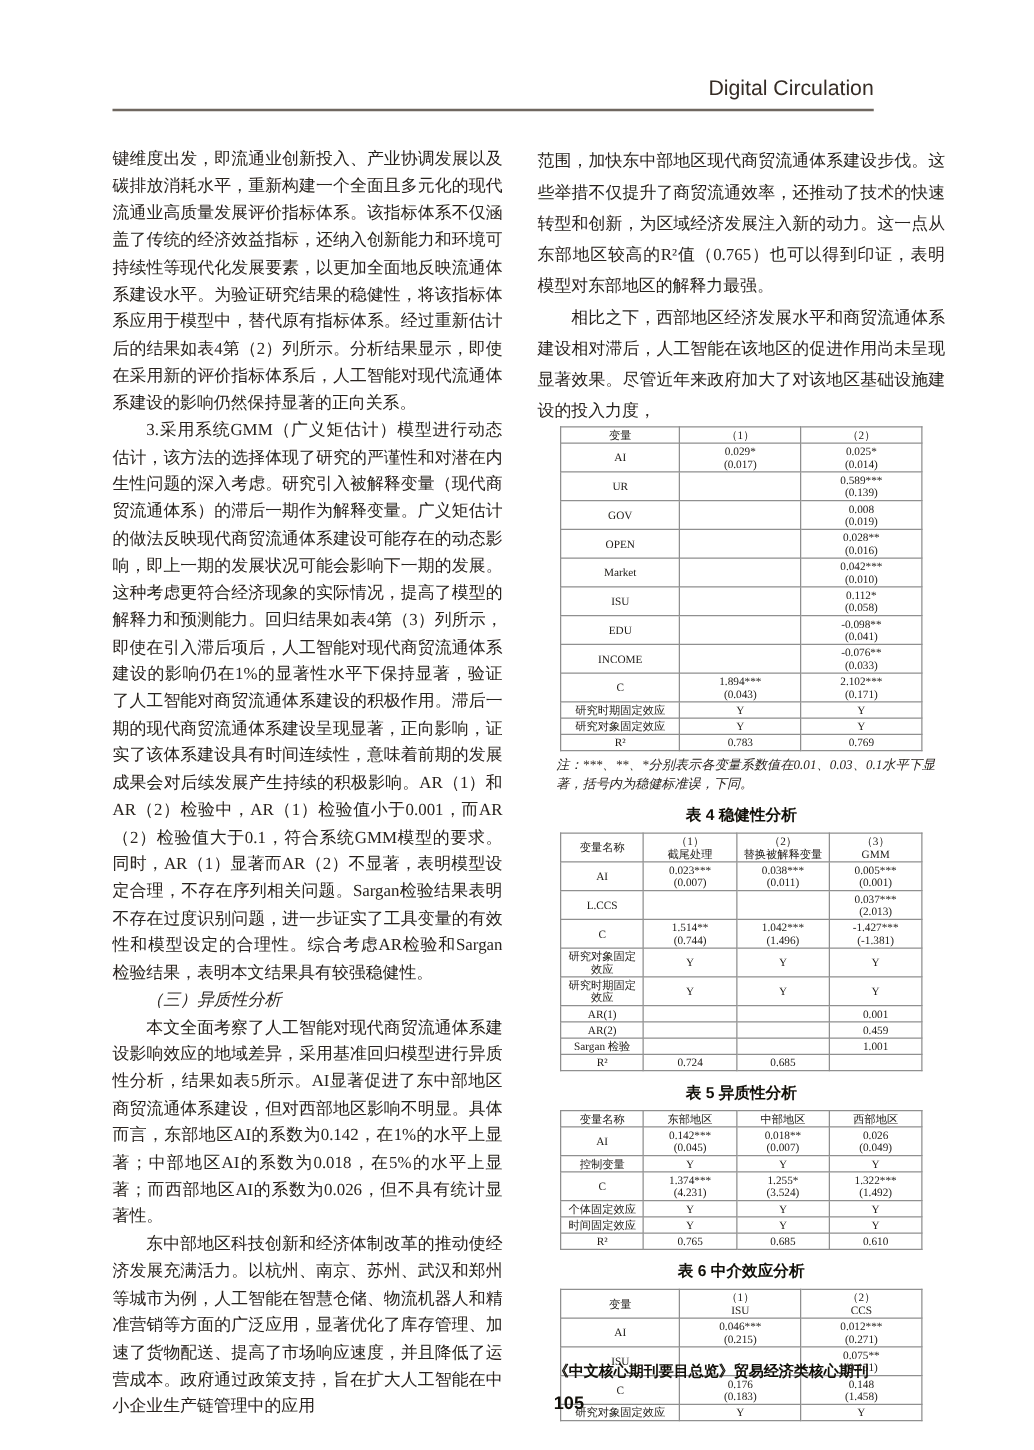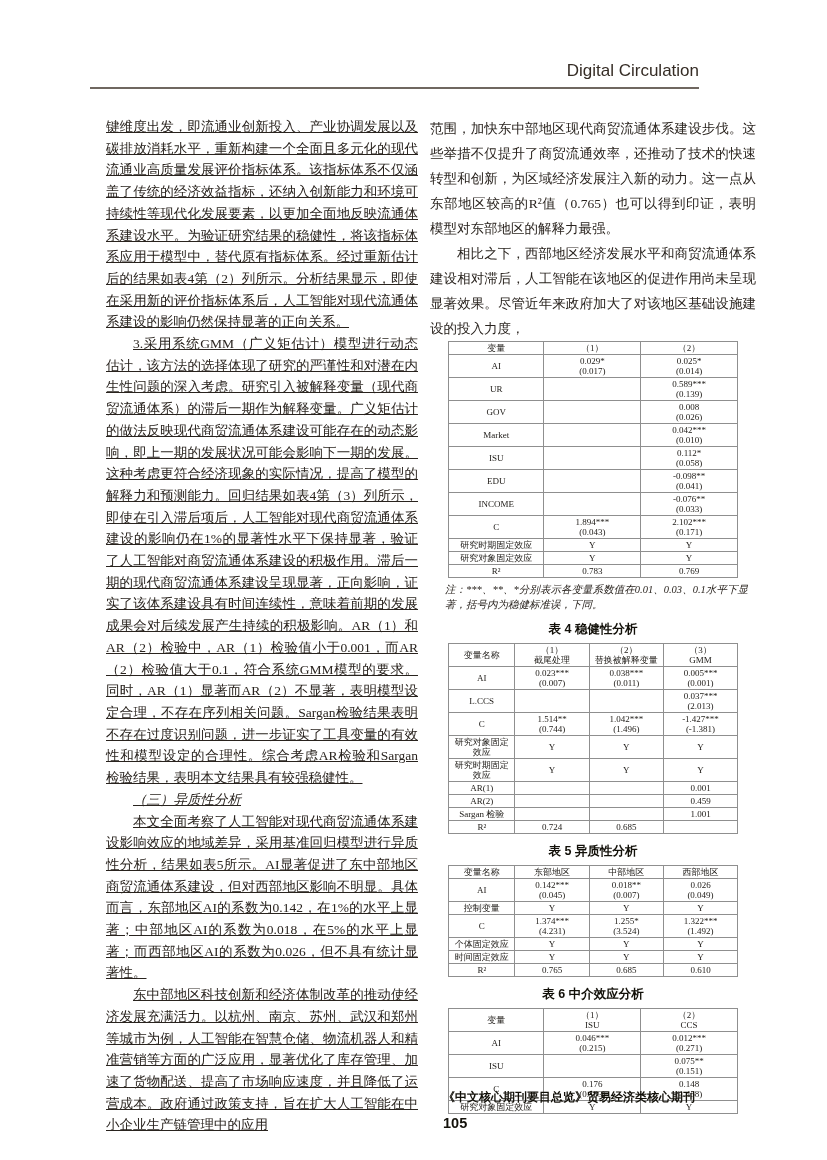--- a/index.html
+++ b/index.html
@@ -16,21 +16,21 @@
     position:absolute;top:61px;right:72px;
     font-family:"Liberation Sans","DejaVu Sans",sans-serif;
     font-size:17px;color:#352c25;
   }
   .header-rule{
     position:absolute;top:87px;left:90px;right:72px;
     height:2px;background:#6f6760;
   }
   
   .col{position:absolute;top:116px;}
-  .col-left{left:106px;width:312px;text-decoration:underline;}
+  .col-left{left:90px;width:312px;}
   .col-right{left:430px;width:326px;}
   .col p{
     margin:0;
     font-size:13.5px;
     text-align:justify;
     color:#29231e;
   }
   .col-left p{line-height:21.7px;}
   .col-right p{line-height:25px;}
   p.indent{text-indent:2em;}
@@ -119,21 +119,27 @@
             <tr>
               <td>UR</td>
               <td></td>
               <td>0.589***
 (0.139)</td>
             </tr>
             <tr>
               <td>GOV</td>
               <td></td>
               <td>0.008
-(0.026)</td>
+(0.019)</td>
+            </tr>
+            <tr>
+              <td>OPEN</td>
+              <td></td>
+              <td>0.028**
+(0.016)</td>
             </tr>
             <tr>
               <td>Market</td>
               <td></td>
               <td>0.042***
 (0.010)</td>
             </tr>
             <tr>
               <td>ISU</td>
               <td></td>

